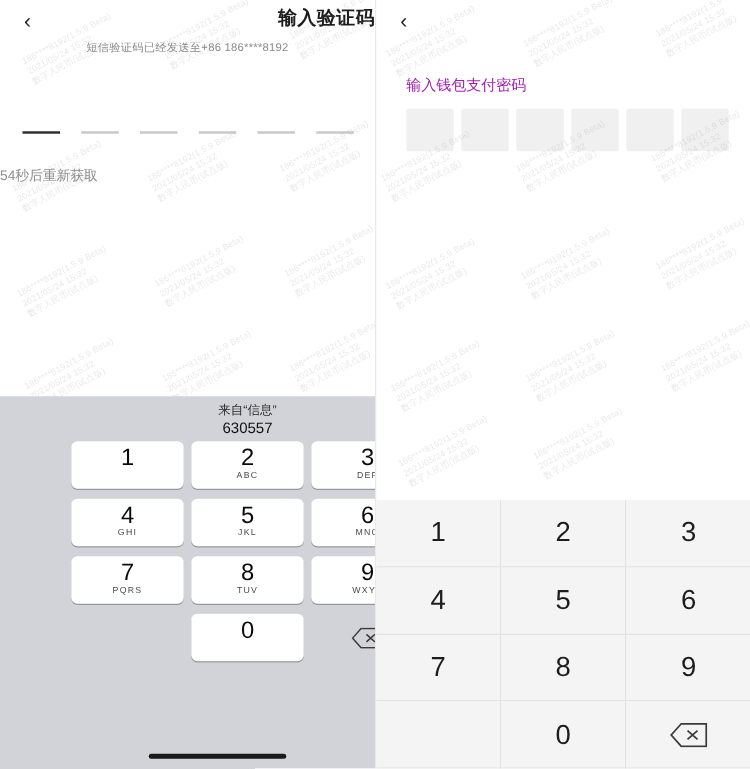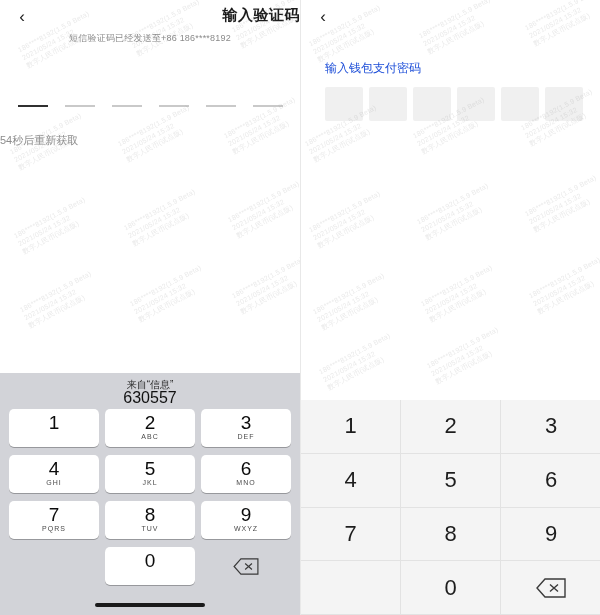--- a/index.html
+++ b/index.html
@@ -87,21 +87,21 @@
     margin-top: 26px;
     text-align: left;
     font-size: 11px;
     color: #8d8d8d;
   }
 
   
   .pw-label {
     margin: 26px 0 0 24px;
     font-size: 12px;
-    color: #1d4ed8;
+    color: #a21caf;
   }
   .pw-row {
     display: flex;
     gap: 6px;
     margin: 10px 0 0 24px;
   }
   .pw-cell {
     width: 38px;
     height: 34px;
     background: #f0f0f0;
@@ -127,36 +127,37 @@
     white-space: nowrap;
     letter-spacing: 0.2px;
   }
 
   
   .ios-kb {
     position: absolute;
     left: 0;
     bottom: 0;
     width: 300px;
-    height: 242px;
+    height: 298px;
     background: #d2d3d8;
+    padding-left: 48px;
   }
   .kb-suggest {
     height: 36px;
     text-align: center;
     padding-top: 6px;
     box-sizing: border-box;
   }
   .kb-suggest .src {
     font-size: 10px;
     color: #2a2a2a;
     line-height: 12px;
   }
   .kb-suggest .code {
-    font-size: 16px;
+    font-size: 12px;
     color: #111;
     line-height: 14px;
   }
   .kb-grid {
     padding: 0 6px;
   }
   .kb-row {
     display: flex;
     justify-content: center;
     gap: 6px;

